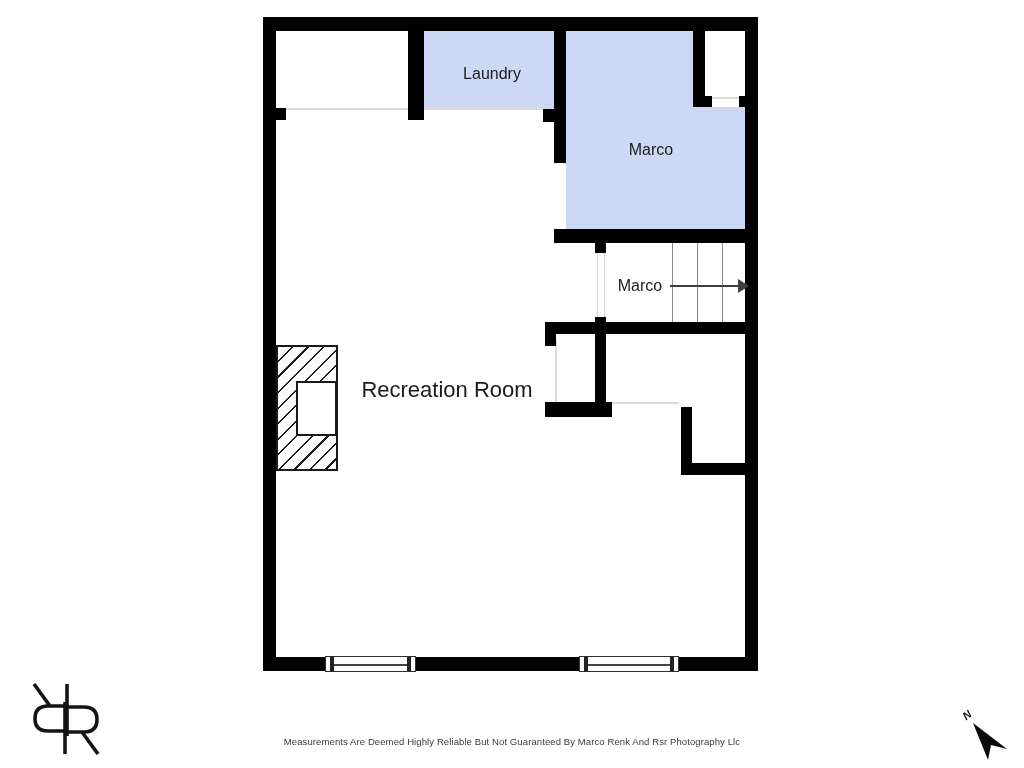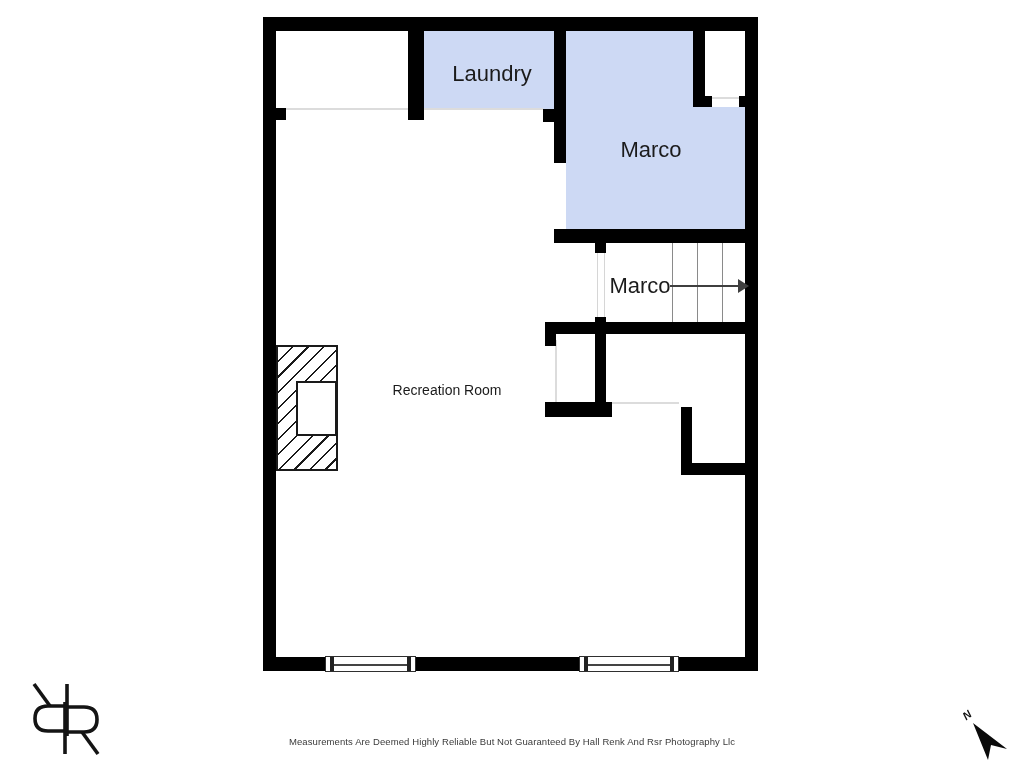--- a/index.html
+++ b/index.html
@@ -6,24 +6,24 @@
   body{
     width:1024px;height:768px;position:relative;background:#ffffff;
     font-family:"Liberation Sans", sans-serif;overflow:hidden;
   }
   .wall{position:absolute;background:#000000;}
   .fill{position:absolute;background:#cdd9f4;}
   .thin{position:absolute;background:#dcdcdc;}
   .jamb{position:absolute;background:#d6d6d6;}
   .tread{position:absolute;background:#8a8a8a;width:1px;}
   .room-label{
-    position:absolute;color:#1b1b1b;font-size:22px;line-height:1;
+    position:absolute;color:#1b1b1b;font-size:16px;line-height:1;
     transform:translate(-50%,-50%);white-space:nowrap;
   }
-  .room-label.big{font-size:14px;}
+  .room-label.big{font-size:22px;}
   .fireplace{
     position:absolute;left:276px;top:345px;width:62px;height:126px;
     box-sizing:border-box;border:2px solid #1a1a1a;
     background:repeating-linear-gradient(135deg,
       rgba(0,0,0,0) 0px, rgba(0,0,0,0) 9.5px,
       #1a1a1a 9.5px, #1a1a1a 11px);
   }
   .fireplace-inner{
     position:absolute;left:296px;top:381px;width:41px;height:55px;
     box-sizing:border-box;background:#ffffff;border:2px solid #1a1a1a;
@@ -130,20 +130,20 @@
 
       <g transform="translate(30,24)">
         <path d="M7,0 L7,52"></path>
         <path d="M7,5 L26,5 Q39,5 39,17.5 Q39,30 26,30 L7,30"></path>
         <path d="M24,30 L40,52"></path>
       </g>
     </g>
   </svg>
 </div>
 
-<div class="footer-text" style="color: rgb(58, 58, 58);">Measurements Are Deemed Highly Reliable But Not Guaranteed By Hall Renk And Rsr Photography Llc</div>
+<div class="footer-text" style="color: rgb(58, 58, 58);">Measurements Are Deemed Highly Reliable But Not Guaranteed By Marco Renk And Rsr Photography Llc</div>
 
 <div class="compass">
   <span class="compass-n">N</span>
   <svg width="62" height="62" viewBox="0 0 62 62">
     <polygon points="21,20 55,46 39,42 36,57" fill="#0a0a0a"></polygon>
   </svg>
 </div>
 
 </body></html>

